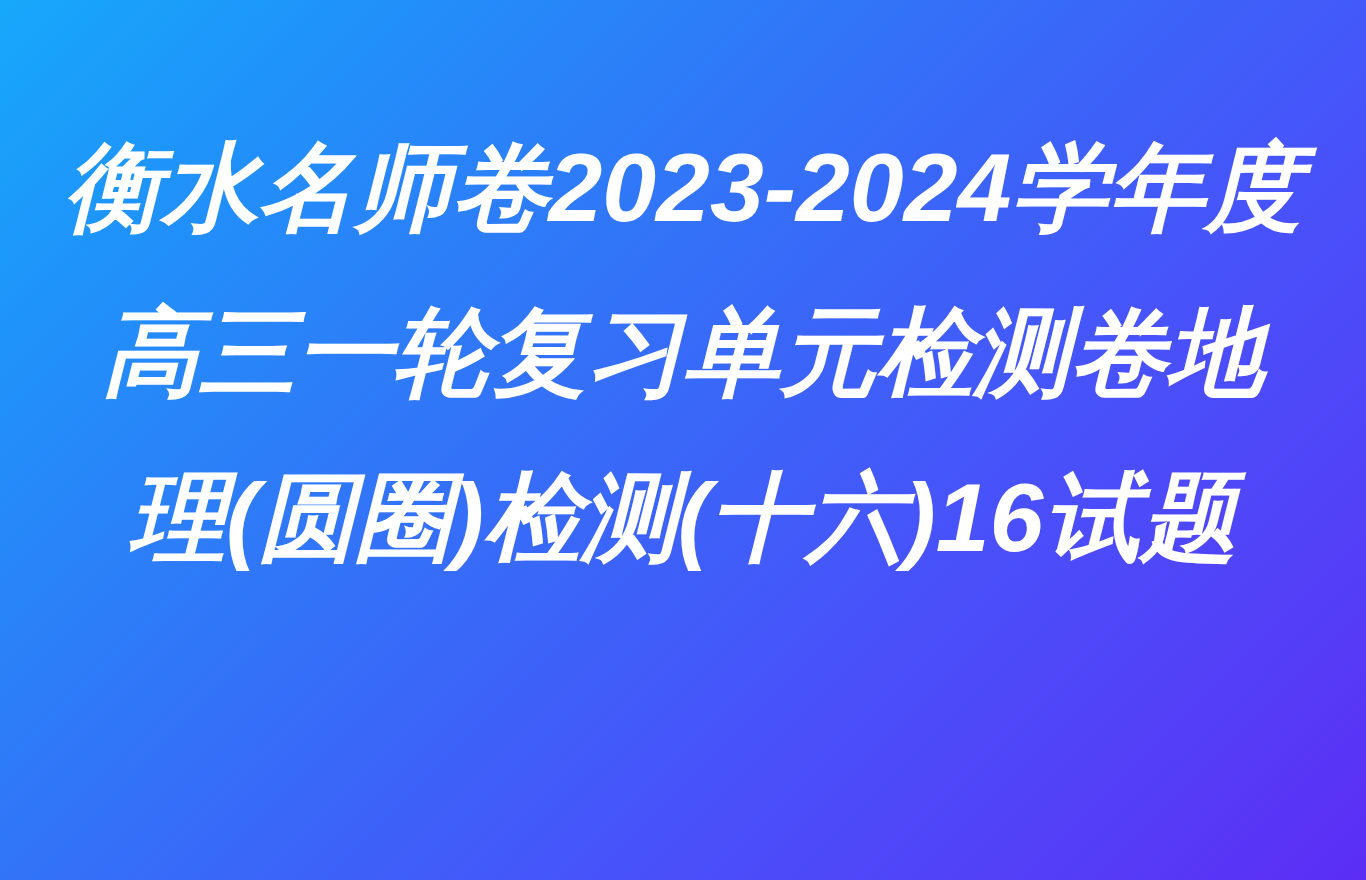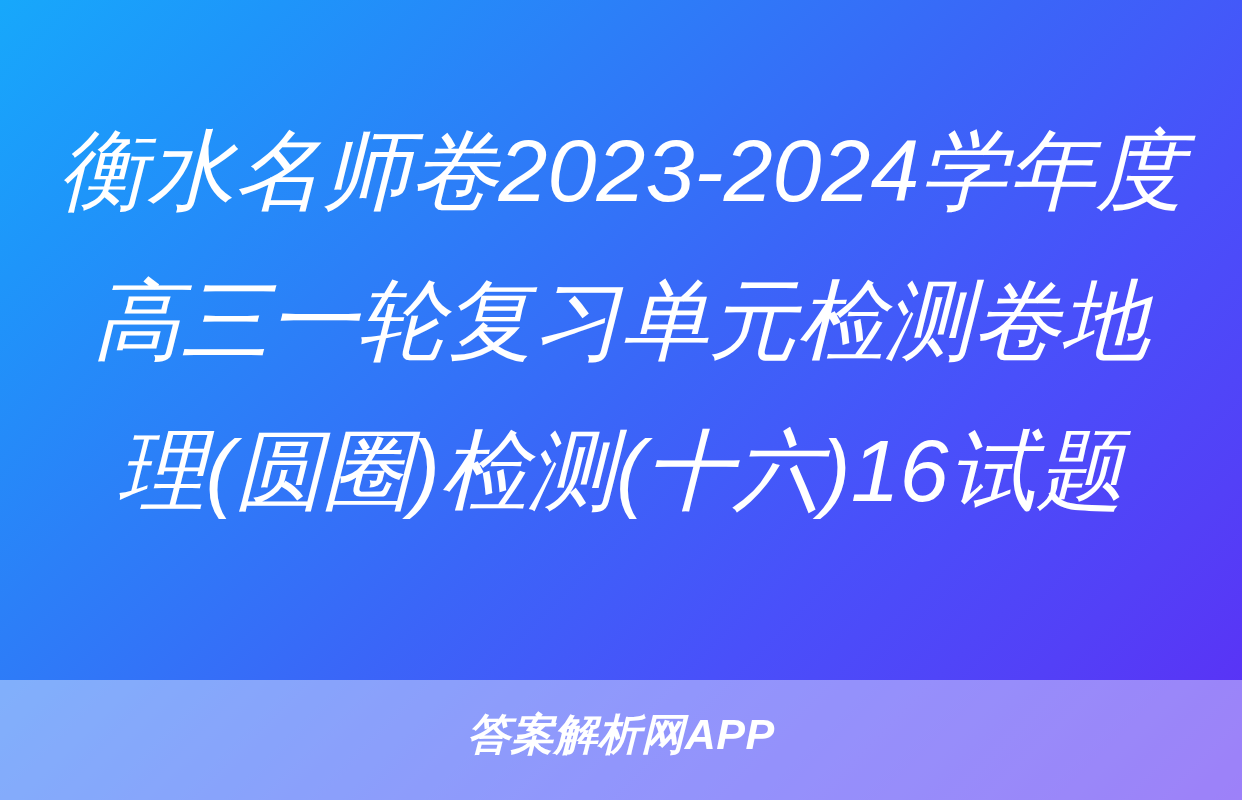--- a/index.html
+++ b/index.html
@@ -44,21 +44,21 @@
     text-align: center;
     z-index: 3;
   }
 
   #cover-title {
     margin: 0;
     color: #ffffff;
     font-family: "Liberation Sans", "DejaVu Sans", sans-serif;
     font-size: 88px;
     line-height: 150px;
-    font-weight: 400;
+    font-weight: 700;
     font-style: italic;
     letter-spacing: 0px;
     word-break: break-all;
     text-align: center;
     -webkit-font-smoothing: antialiased;
   }
 
   
   #footer-band {
     position: absolute;
@@ -89,17 +89,14 @@
 <body>
 
 <div id="cover-card">
 
   <div id="gradient-backdrop"></div>
 
   <div id="title-block">
     <h1 id="cover-title">衡水名师卷2023-2024学年度高三一轮复习单元检测卷地理(圆圈)检测(十六)16试题</h1>
   </div>
 
-  <div id="footer-band">
-    <div id="watermark-text">答案解析网APP</div>
-  </div>
 
 </div>
 
 </body></html>

